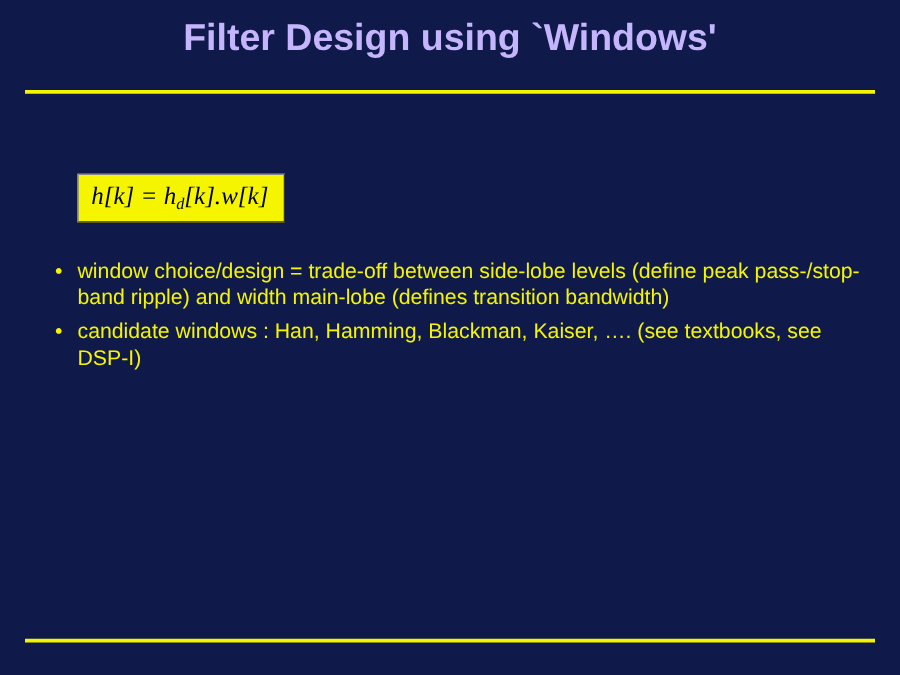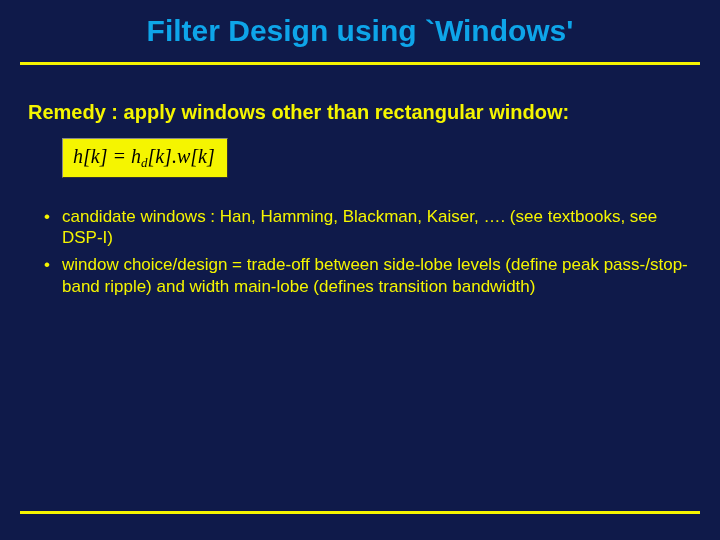--- a/index.html
+++ b/index.html
@@ -5,26 +5,26 @@
   * { margin: 0; padding: 0; box-sizing: border-box; }
   body {
     width: 720px;
     height: 540px;
     background: #0f1a4a;
     font-family: Arial, Helvetica, sans-serif;
     overflow: hidden;
     position: relative;
   }
   .title {
-    color: #0ea5e9;
+    color: #c4b5fd;
     font-weight: bold;
     font-size: 30px;
     text-align: center;
     padding-top: 14px;
-    padding-bottom: 14px;
+    padding-bottom: 24px;
   }
   .hr {
     height: 3px;
     background: #f5f500;
     margin: 0 20px;
   }
   .hr-bottom {
     position: absolute;
     left: 20px;
     right: 20px;
@@ -67,42 +67,42 @@
     color: #000;
     border: 1px solid #888;
     border-right-color: #333;
     border-bottom-color: #333;
     font-family: "Times New Roman", Times, serif;
     font-size: 20px;
     font-style: italic;
     padding: 6px 12px 6px 10px;
     margin-bottom: 8px;
     white-space: nowrap;
+    margin-top: 16px;
   }
   .sub {
     font-size: 0.65em;
     vertical-align: -0.3em;
     font-style: italic;
   }
 </style>
 </head>
 <body>
 
 <div class="title">Filter Design using `Windows'</div>
 <div class="hr"></div>
 
 <div class="content">
-  <div class="remedy">Remedy : apply windows other than rectangular window:</div>
 
 
   <div class="eq-stack">
     <div class="eq">
       <span>h[k]</span> = <span>h</span><span class="sub">d</span><span>[k].</span><span>w[k]</span>
     </div><br>
   </div>
 
   <ul>
+    <li>window choice/design = trade-off between side-lobe levels (define peak pass-/stop-band ripple) and width main-lobe (defines transition bandwidth)</li>
     <li>candidate windows : Han, Hamming, Blackman, Kaiser, …. (see textbooks, see DSP-I)</li>
-    <li>window choice/design = trade-off between side-lobe levels (define peak pass-/stop-band ripple) and width main-lobe (defines transition bandwidth)</li>
   </ul>
 </div>
 
 <div class="hr-bottom"></div>
 
 </body></html>

